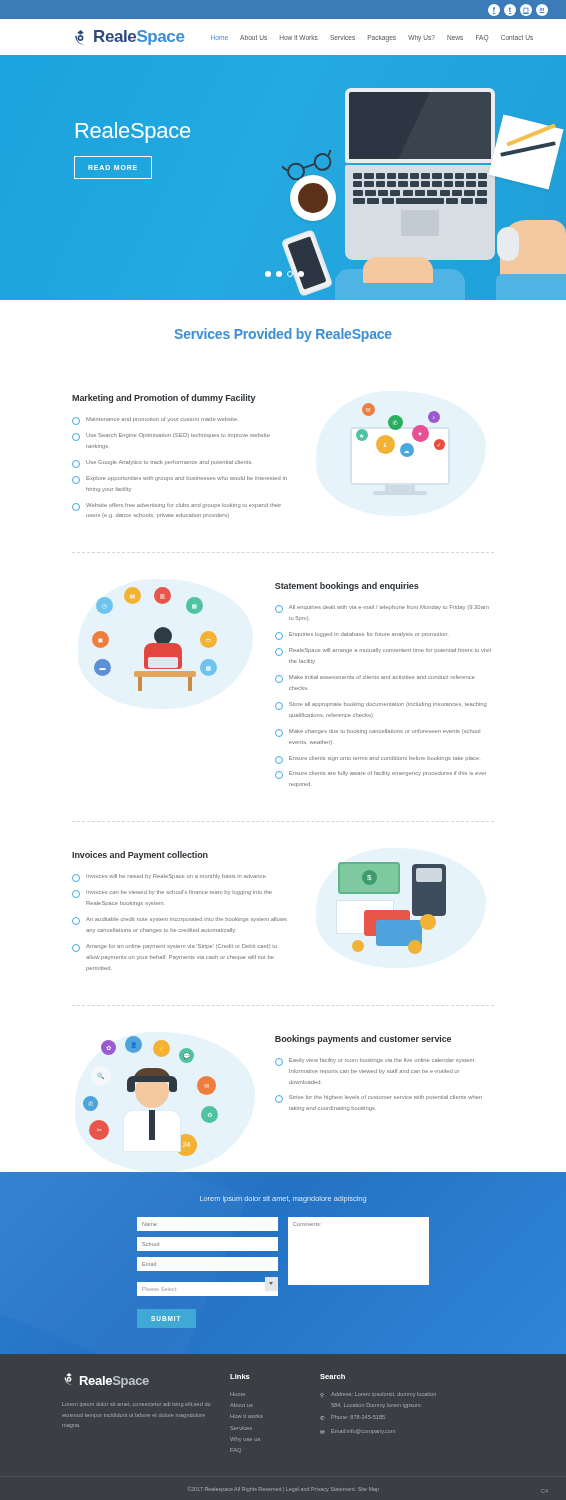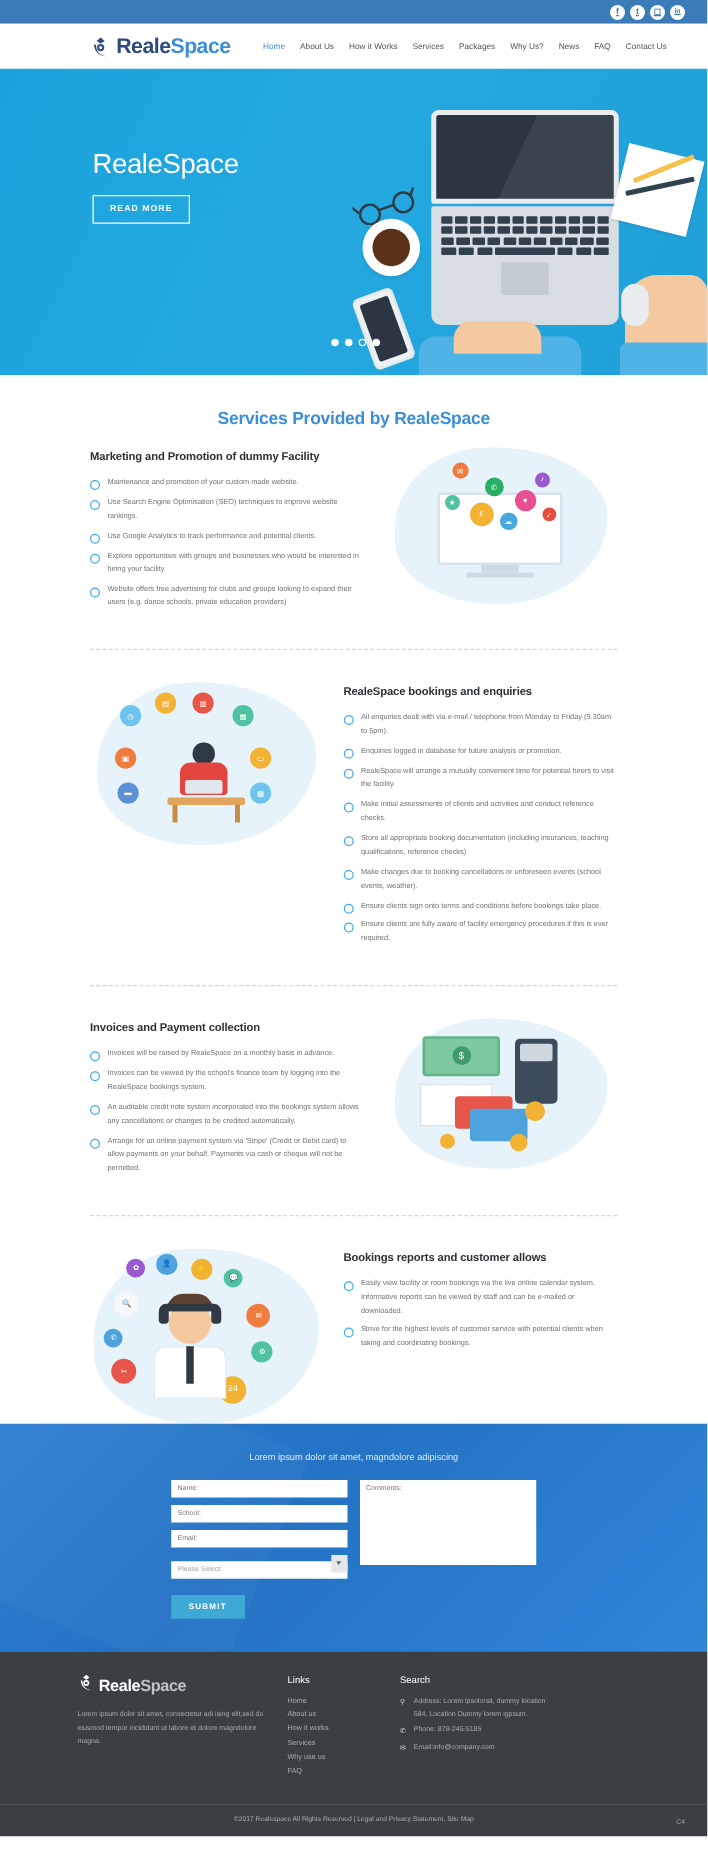--- a/index.html
+++ b/index.html
@@ -128,21 +128,21 @@
   }
   .hand-b:after {
     content:""; position:absolute; left:28px; top:-12px; width:70px; height:26px;
     background:#f5c9a0; border-radius: 14px 14px 0 0;
   }
 
   
   .services { padding: 26px 0 0; background: #fff; }
   .sec-title {
     text-align: center; font-size: 14px; color: #3c8fd6; font-weight: 600;
-    letter-spacing: -0.2px; margin-bottom: 16px;
+    letter-spacing: -0.2px; margin-bottom: 49px;
   }
   .block { display: flex; padding: 0 72px; align-items: flex-start; gap: 16px; }
   .block.rev { flex-direction: row-reverse; }
   .block .txt { flex: 1.08; padding-top: 2px; }
   .block .art { flex: 0.92; display: flex; justify-content: center; }
   .blk-title {
     font-size: 9px; font-weight: bold; color: #2c3136; margin-bottom: 11px;
     letter-spacing: -0.1px;
   }
   ul.checks { list-style: none; }
@@ -236,21 +236,21 @@
   .footer { background: #3b3f44; padding: 18px 0 0; position: relative; height: 148px; }
   .foot-inner { display: flex; padding: 0 62px; gap: 18px; }
   .fc1 { width: 150px; }
   .fc2 { width: 72px; }
   .fc3 { width: 118px; }
   .fc4 { width: 90px; }
   .flogo { display: flex; align-items: center; gap: 3px; margin-bottom: 9px; }
   .flogo-text { font-size: 13px; color: #fff; font-weight: 600; letter-spacing: -0.3px; }
   .flogo-text .accent { color: #bcc3ca; }
   .fbody { font-size: 5.6px; color: #a8adb2; line-height: 1.95; }
-  .fhead { font-size: 7.6px; color: #fff; font-weight: normal; margin-bottom: 8px; }
+  .fhead { font-size: 7.6px; color: #fff; font-weight: bold; margin-bottom: 8px; }
   .flinks { list-style: none; }
   .flinks li a {
     display: block; font-size: 5.8px; color: #a8adb2; text-decoration: none;
     line-height: 1.95;
   }
   .cline {
     display: flex; gap: 4px; font-size: 5.6px; color: #a8adb2; line-height: 1.95;
     margin-bottom: 2px;
   }
   .cline .ci { width: 7px; flex: none; color: #cfd4d9; font-size: 5.5px; padding-top: 1px; }
@@ -430,21 +430,21 @@
         <span class="bubble" style="left:40px;top:38px;width:12px;height:12px;background:#4fc3a1">★</span>
         <span class="bubble" style="left:118px;top:48px;width:11px;height:11px;background:#e74c3c">✓</span>
       </div>
     </div>
   </div>
 
   <div class="divider"></div>
 
   <div class="block rev">
     <div class="txt">
-      <div class="blk-title">RealeSpace bookings and enquiries</div>
+      <div class="blk-title">Statement bookings and enquiries</div>
       <ul class="checks">
         <li>All enquiries dealt with via e-mail / telephone from Monday to Friday (9.30am to 5pm).</li>
         <li>Enquiries logged in database for future analysis or promotion.</li>
         <li>RealeSpace will arrange a mutually convenient time for potential hirers to visit the facility.</li>
         <li>Make initial assessments of clients and activities and conduct reference checks.</li>
         <li>Store all appropriate booking documentation (including insurances, teaching qualifications, reference checks)</li>
         <li>Make changes due to booking cancellations or unforeseen events (school events, weather).</li>
         <li>Ensure clients sign onto terms and conditions before bookings take place.</li>
         <li>Ensure clients are fully aware of facility emergency procedures if this is ever required.</li>
       </ul>
@@ -495,21 +495,21 @@
         <span style="position:absolute;left:92px;top:92px;width:14px;height:14px;border-radius:50%;background:#f2b233;"></span>
         <span style="position:absolute;left:36px;top:92px;width:12px;height:12px;border-radius:50%;background:#f2b233;"></span>
       </div>
     </div>
   </div>
 
   <div class="divider"></div>
 
   <div class="block rev">
     <div class="txt">
-      <div class="blk-title">Bookings reports and customer allows</div>
+      <div class="blk-title">Bookings payments and customer service</div>
       <ul class="checks">
         <li>Easily view facility or room bookings via the live online calendar system. Informative reports can be viewed by staff and can be e-mailed or downloaded.</li>
         <li>Strive for the highest levels of customer service with potential clients when taking and coordinating bookings.</li>
       </ul>
     </div>
     <div class="art">
       <div class="blob art4">
         <span class="bubble" style="left:26px;top:8px;width:15px;height:15px;background:#9b59d0">✿</span>
         <span class="bubble" style="left:50px;top:4px;width:17px;height:17px;background:#4fa3dd">👤</span>
         <span class="bubble" style="left:78px;top:8px;width:17px;height:17px;background:#f2b233">⚡</span>

